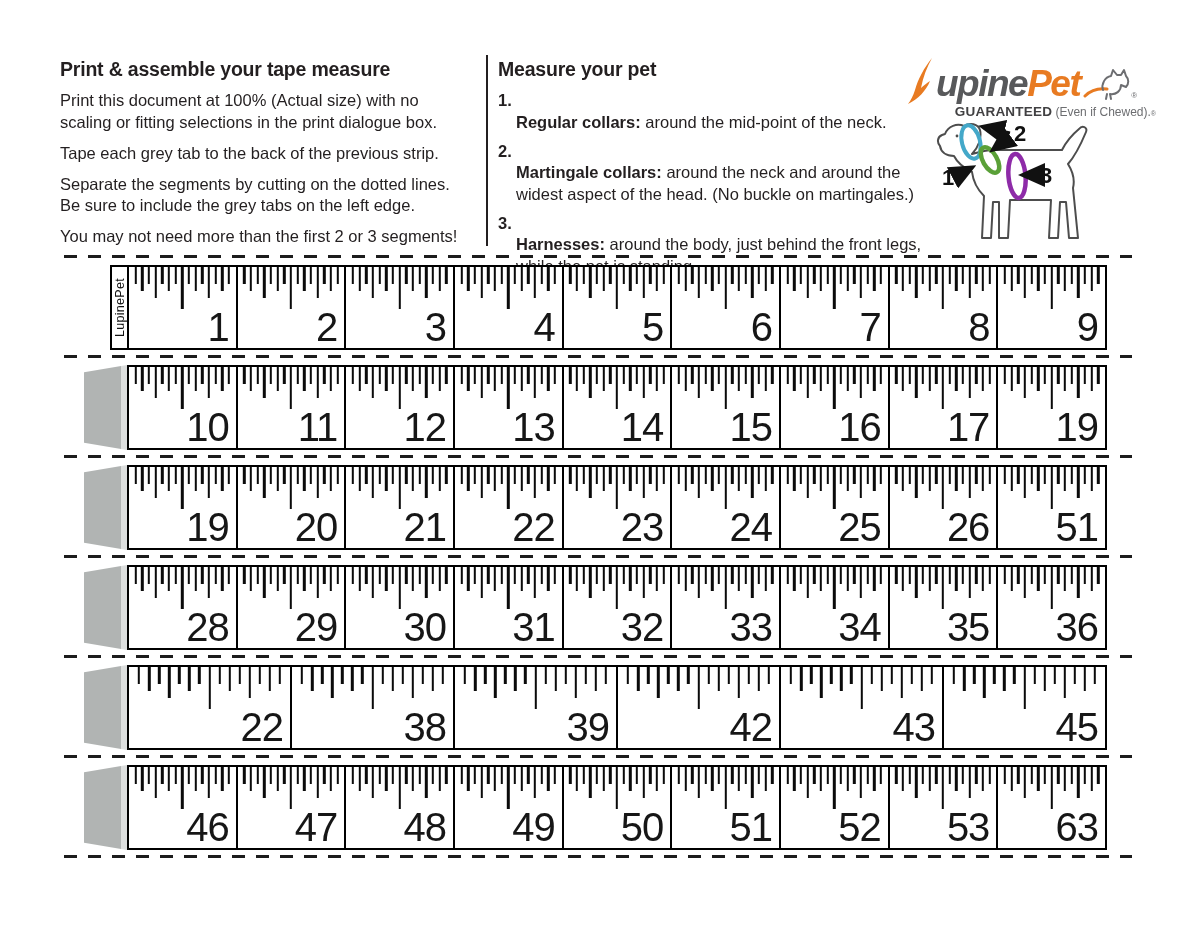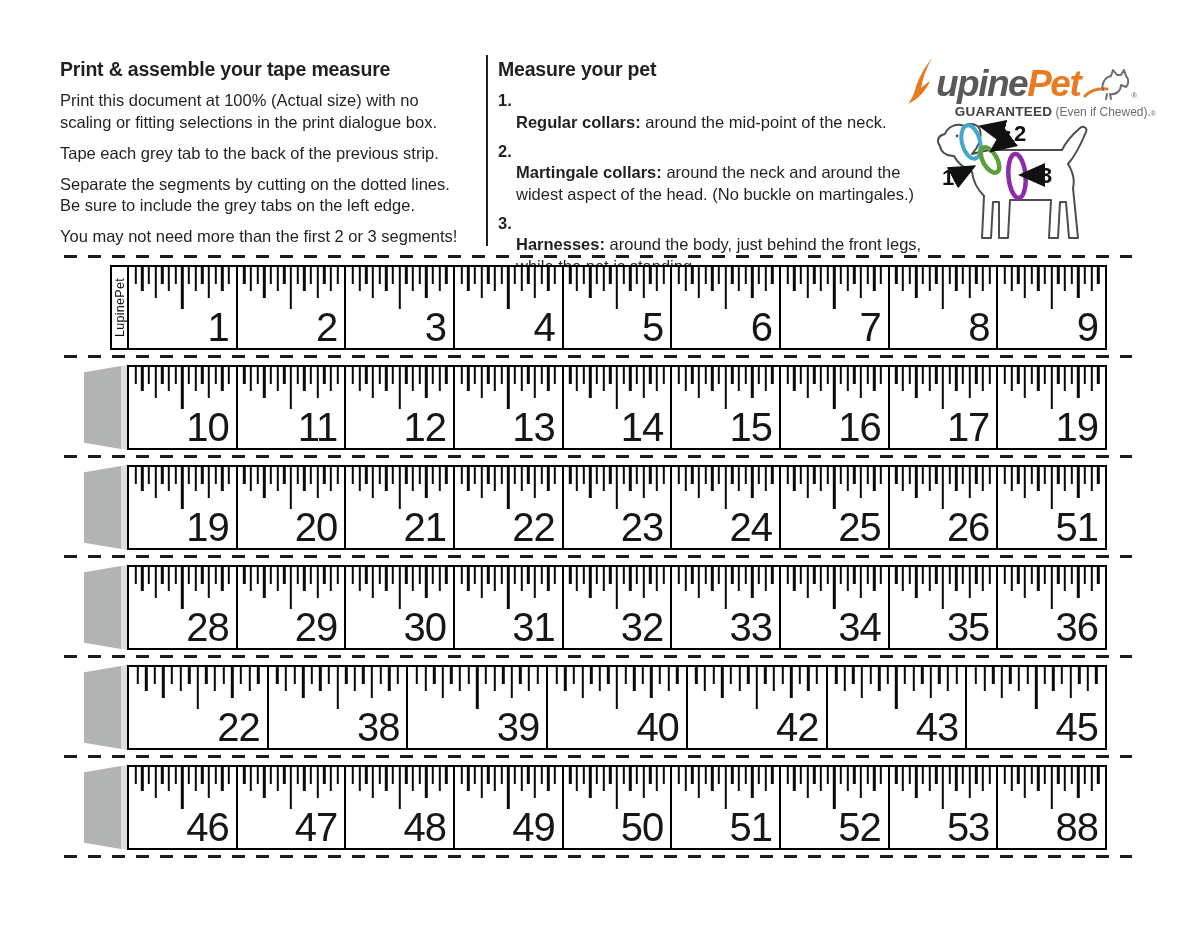--- a/index.html
+++ b/index.html
@@ -869,38 +869,20 @@
             <div class="tick" style="left: 37.5%; height: 24px;"></div>
             <div class="tick" style="left: 43.75%; height: 17px;"></div>
             <div class="tick" style="left: 50%; height: 42px;"></div>
             <div class="tick" style="left: 56.25%; height: 17px;"></div>
             <div class="tick" style="left: 62.5%; height: 24px;"></div>
             <div class="tick" style="left: 68.75%; height: 17px;"></div>
             <div class="tick" style="left: 75%; height: 31px;"></div>
             <div class="tick" style="left: 81.25%; height: 17px;"></div>
             <div class="tick" style="left: 87.5%; height: 24px;"></div>
             <div class="tick" style="left: 93.75%; height: 17px;"></div>
-            <span class="inch-num">40</span>
-          </div>
-          <div class="inch">
-            <div class="tick" style="left: 6.25%; height: 17px;"></div>
-            <div class="tick" style="left: 12.5%; height: 24px;"></div>
-            <div class="tick" style="left: 18.75%; height: 17px;"></div>
-            <div class="tick" style="left: 25%; height: 31px;"></div>
-            <div class="tick" style="left: 31.25%; height: 17px;"></div>
-            <div class="tick" style="left: 37.5%; height: 24px;"></div>
-            <div class="tick" style="left: 43.75%; height: 17px;"></div>
-            <div class="tick" style="left: 50%; height: 42px;"></div>
-            <div class="tick" style="left: 56.25%; height: 17px;"></div>
-            <div class="tick" style="left: 62.5%; height: 24px;"></div>
-            <div class="tick" style="left: 68.75%; height: 17px;"></div>
-            <div class="tick" style="left: 75%; height: 31px;"></div>
-            <div class="tick" style="left: 81.25%; height: 17px;"></div>
-            <div class="tick" style="left: 87.5%; height: 24px;"></div>
-            <div class="tick" style="left: 93.75%; height: 17px;"></div>
             <span class="inch-num">42</span>
           </div>
           <div class="inch">
             <div class="tick" style="left: 6.25%; height: 17px;"></div>
             <div class="tick" style="left: 12.5%; height: 24px;"></div>
             <div class="tick" style="left: 18.75%; height: 17px;"></div>
             <div class="tick" style="left: 25%; height: 31px;"></div>
             <div class="tick" style="left: 31.25%; height: 17px;"></div>
             <div class="tick" style="left: 37.5%; height: 24px;"></div>
             <div class="tick" style="left: 43.75%; height: 17px;"></div>
@@ -1090,19 +1072,19 @@
             <div class="tick" style="left: 37.5%; height: 24px;"></div>
             <div class="tick" style="left: 43.75%; height: 17px;"></div>
             <div class="tick" style="left: 50%; height: 42px;"></div>
             <div class="tick" style="left: 56.25%; height: 17px;"></div>
             <div class="tick" style="left: 62.5%; height: 24px;"></div>
             <div class="tick" style="left: 68.75%; height: 17px;"></div>
             <div class="tick" style="left: 75%; height: 31px;"></div>
             <div class="tick" style="left: 81.25%; height: 17px;"></div>
             <div class="tick" style="left: 87.5%; height: 24px;"></div>
             <div class="tick" style="left: 93.75%; height: 17px;"></div>
-            <span class="inch-num">88</span>
+            <span class="inch-num">63</span>
           </div>
         </div>
       </div>
     </div>
 
 </div>
 
 </body></html>

